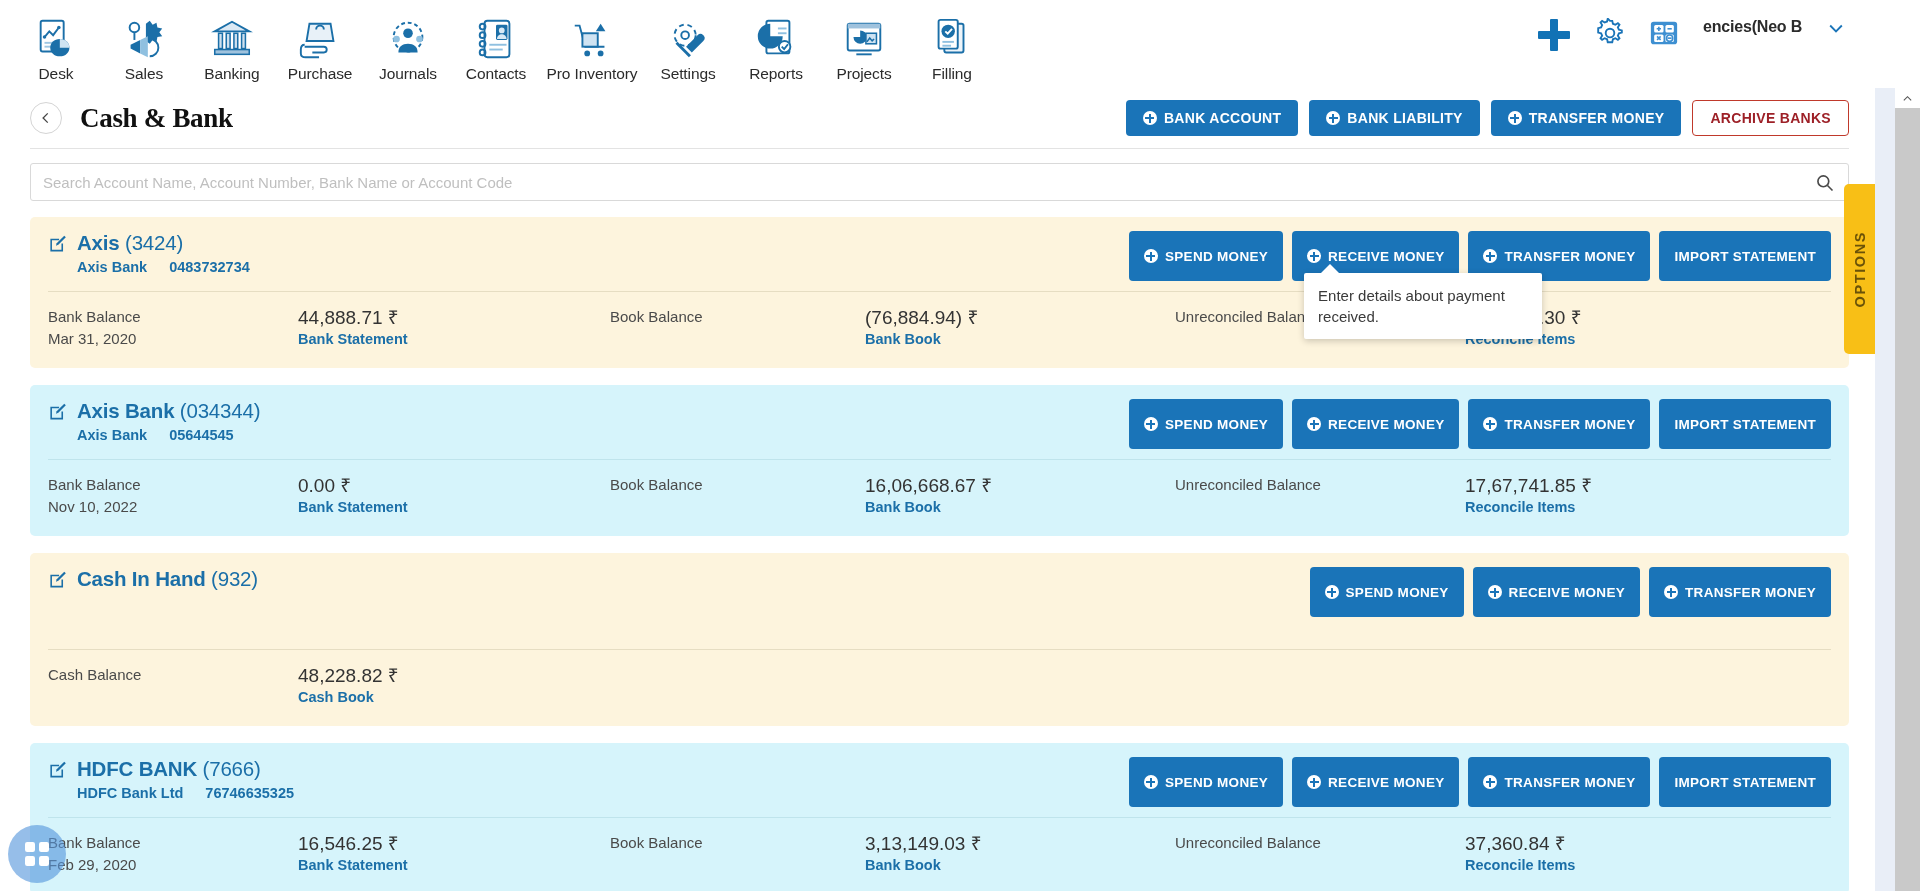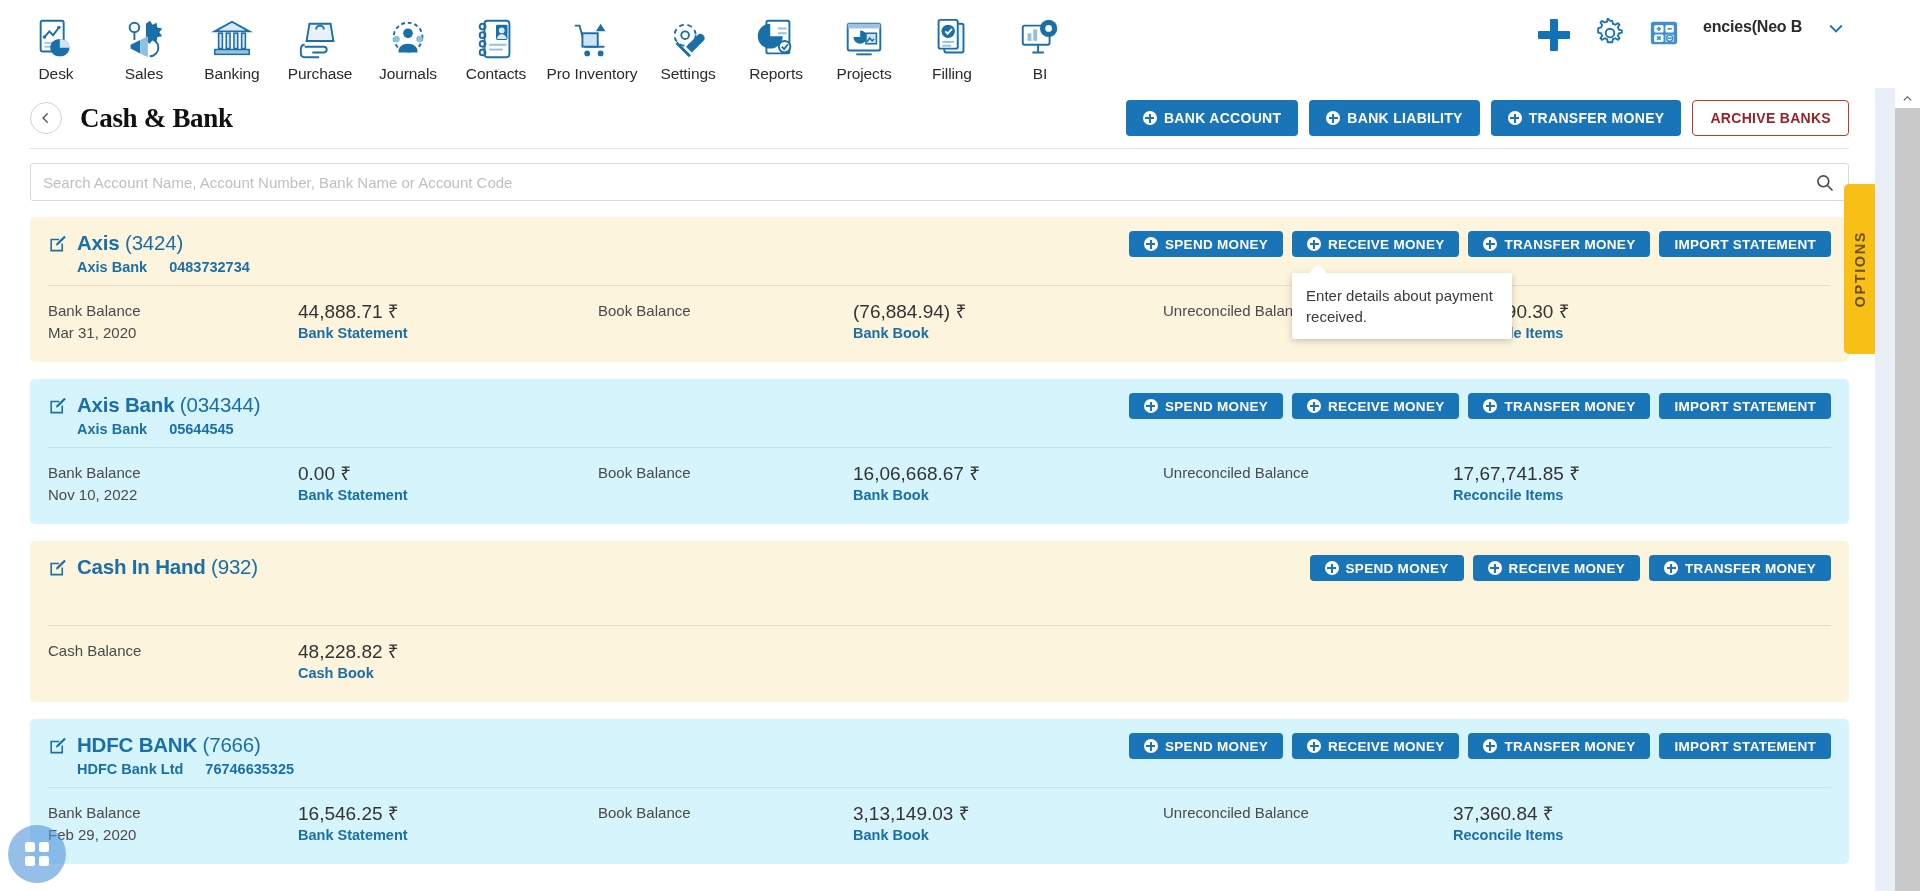--- a/index.html
+++ b/index.html
@@ -129,48 +129,48 @@
   }
   .card-title .code{ font-weight:normal; }
   .card-sub{ display:flex; align-items:center; gap:22px; padding-left:29px; }
   .card-sub .bank{ font-size:14.5px; font-weight:bold; color:#1b6fa8; }
   .card-sub .acct{ font-size:14.5px; font-weight:bold; color:#1b6fa8; }
 
   .card-actions{
     margin-left:auto; display:flex; align-items:flex-start; gap:9px;
     position:relative;
   }
-  .card-actions .btn{ height:26px; font-size:13.5px; padding:0 15px; }
+  .card-actions .btn{ height:50px; font-size:13.5px; padding:0 15px; }
 
   .card-sep{ height:1px; background:#e6ddc2; margin:0 18px; }
   .card.cyan .card-sep{ background:#bfe4ec; }
 
   .card-bottom{
     display:flex; align-items:flex-start; padding:14px 18px 18px 18px;
   }
   .bal-label{
     font-size:15px; color:#4a4a4a; line-height:22px;
   }
   .bal-date{ font-size:15px; color:#4a4a4a; line-height:22px; display:block; }
   .bal-value{ font-size:19px; color:#333; line-height:23px; white-space:nowrap; }
   .bal-link{
     font-size:14.5px; color:#1b6fa8; font-weight:bold; line-height:21px;
     cursor:pointer; display:block;
   }
 
   .col-a{ width:250px; flex:0 0 250px; }
   .col-b{ width:300px; flex:0 0 300px; }
-  .col-c{ width:255px; flex:0 0 255px; }
+  .col-c{ width:255px; flex:0 0 255px;margin-left:12px; }
   .col-d{ width:310px; flex:0 0 310px; }
   .col-e{ width:290px; flex:0 0 290px; }
   .col-f{ flex:1 1 auto; }
 
   
   .tooltip{
-    position:absolute; top:42px; left:0px; width:220px; min-height:64px;
+    position:absolute; top:42px; left:12px; width:238px; min-height:64px;
     background:#fff; color:#3a3a3a; font-size:15px; line-height:21px;
     padding:12px 14px; box-shadow:0 2px 7px rgba(0,0,0,.20); z-index:40;
     border-radius:2px;
   }
   .tooltip:before{
     content:""; position:absolute; top:-9px; left:16px;
     border-left:10px solid transparent; border-right:10px solid transparent;
     border-bottom:10px solid #fff;
   }
 
@@ -343,31 +343,20 @@
         <rect x="16" y="8" width="20" height="30" rx="2" fill="#eef5fa" stroke="#1b6fa8" stroke-width="2"></rect>
         <rect x="10" y="4" width="20" height="30" rx="2" fill="#fff" stroke="#1b6fa8" stroke-width="2"></rect>
         <path d="M20 9 a7 7 0 1 1 0 14 a7 7 0 1 1 0-14z" fill="#1b6fa8"></path>
         <path d="M17 16 l2.5 2.5 4.5-5" fill="none" stroke="#fff" stroke-width="2"></path>
         <rect x="14" y="26" width="12" height="2" fill="#8fc0e0"></rect>
         <rect x="14" y="30" width="9" height="2" fill="#8fc0e0"></rect>
       </svg>
       <div class="navlabel">Filling</div>
     </div>
 
-    <div class="navitem">
-      <svg class="navicon" viewBox="0 0 48 48">
-        <rect x="6" y="10" width="28" height="20" rx="2" fill="#fff" stroke="#1b6fa8" stroke-width="2"></rect>
-        <path d="M16 38 h12 M22 30 v8" stroke="#1b6fa8" stroke-width="2"></path>
-        <rect x="11" y="18" width="4" height="8" fill="#8fc0e0"></rect>
-        <rect x="17" y="14" width="4" height="12" fill="#8fc0e0"></rect>
-        <circle cx="33" cy="13" r="9" fill="#1b6fa8"></circle>
-        <circle cx="33" cy="13" r="3.5" fill="#fff"></circle>
-      </svg>
-      <div class="navlabel">BI</div>
-    </div>
 
     <div class="topright">
       <div class="tr-plus"></div>
       <svg class="tr-gear" viewBox="0 0 32 32">
         <path d="M16 3 l2.4 0 .7 3.1 2.6 1.1 2.7-1.7 1.7 1.7 -1.7 2.7 1.1 2.6 3.1 .7 0 2.4 -3.1 .7 -1.1 2.6 1.7 2.7 -1.7 1.7 -2.7-1.7 -2.6 1.1 -.7 3.1 -2.4 0 -2.4 0 -.7-3.1 -2.6-1.1 -2.7 1.7 -1.7-1.7 1.7-2.7 -1.1-2.6 -3.1-.7 0-2.4 0-2.4 3.1-.7 1.1-2.6 -1.7-2.7 1.7-1.7 2.7 1.7 2.6-1.1 .7-3.1z" fill="none" stroke="#1a74b8" stroke-width="2"></path>
         <circle cx="16" cy="16" r="4.6" fill="none" stroke="#1a74b8" stroke-width="2"></circle>
       </svg>
       <svg class="tr-calc" viewBox="0 0 32 32">
         <rect x="2" y="4" width="28" height="24" rx="3" fill="#3d8fd1"></rect>
         <rect x="5.5" y="7.5" width="10" height="8" rx="1.6" fill="#fff"></rect>

